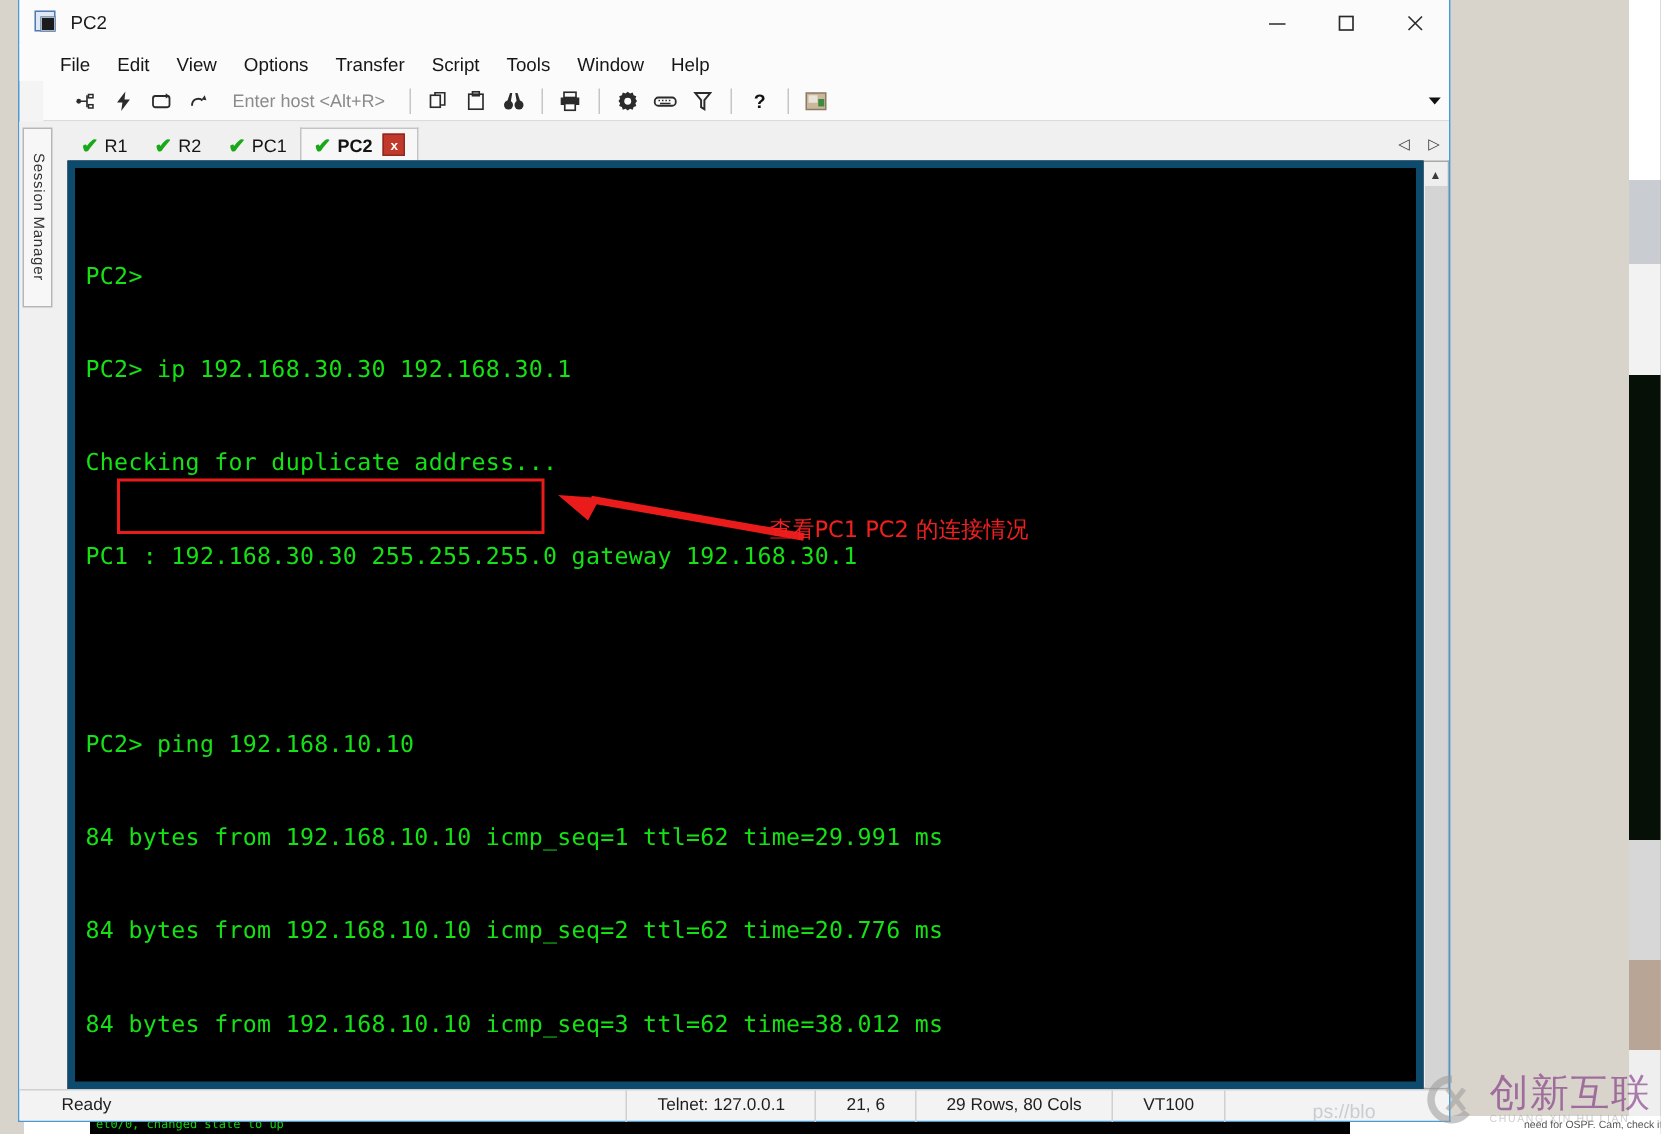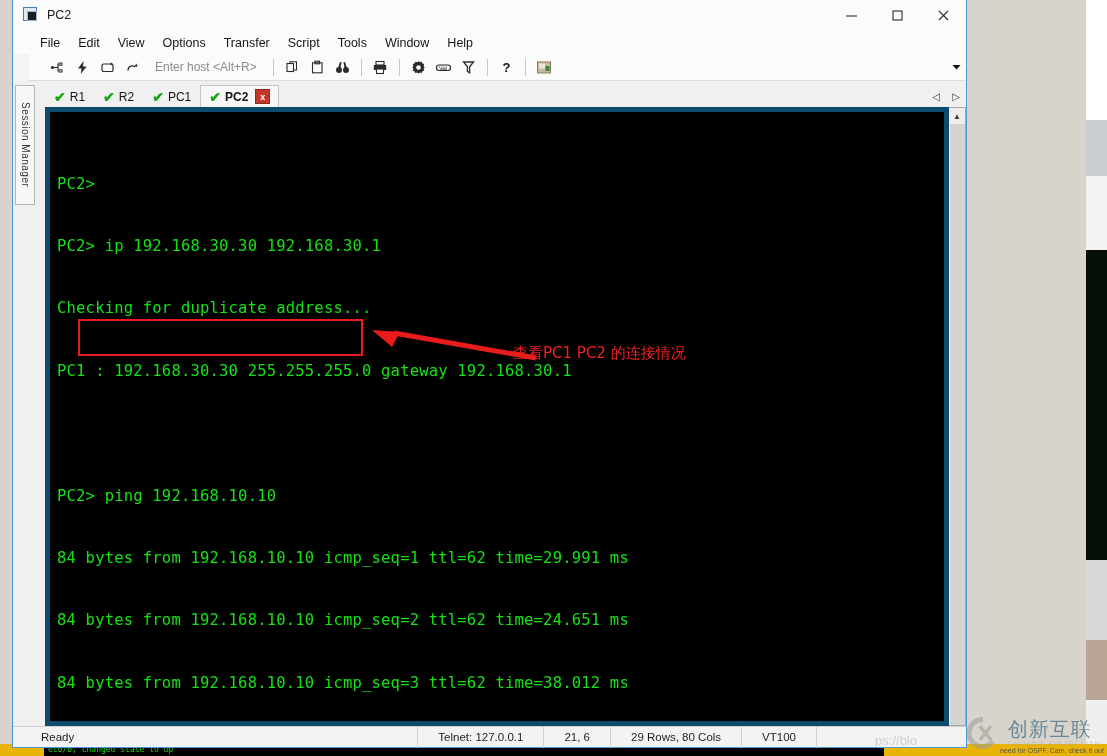--- a/index.html
+++ b/index.html
@@ -13,23 +13,23 @@
   }
 
   
   #desktop-backdrop {
     position: absolute;
     inset: 0;
     background: #d8d4cc;
   }
   .bg-strip {
     position: absolute;
-    left: 0; right: 0; bottom: 0;
+    left: 16px; right: 0; bottom: 0;
     height: 12px;
-    background: #eab308;
+    background: #ffffff;
     overflow: hidden;
   }
   .bg-term {
     position: absolute;
     left: 44px; bottom: 0;
     width: 840px; height: 12px;
     background: #000;
     color: #13d313;
     font-family: "DejaVu Sans Mono", monospace;
     font-size: 8px;
@@ -371,22 +371,22 @@
     opacity: 0.55;
     pointer-events: none;
   }
   #watermark .wm-logo {
     width: 38px; height: 38px;
     margin-right: 6px;
     position: relative;
   }
   #watermark .wm-txt { line-height: 1.05; }
   #watermark .wm-cn {
-    font-size: 20px;
-    color: #0c4a6e;
+    font-size: 26px;
+    color: #701a75;
     letter-spacing: 1px;
     font-family: "DejaVu Sans", sans-serif;
   }
   #watermark .wm-en {
     font-size: 7px;
     color: #a8a8a8;
     letter-spacing: 1.1px;
   }
   .wm-url {
     position: absolute;
@@ -582,21 +582,21 @@
       <div class="terminal-wrap">
         <div class="terminal">
           <div class="term-lines">
             <div class="ln">PC2&gt;</div>
             <div class="ln">PC2&gt; ip 192.168.30.30 192.168.30.1</div>
             <div class="ln">Checking for duplicate address...</div>
             <div class="ln">PC1 : 192.168.30.30 255.255.255.0 gateway 192.168.30.1</div>
             <div class="ln"></div>
             <div class="ln">PC2&gt; ping 192.168.10.10</div>
             <div class="ln">84 bytes from 192.168.10.10 icmp_seq=1 ttl=62 time=29.991 ms</div>
-            <div class="ln">84 bytes from 192.168.10.10 icmp_seq=2 ttl=62 time=24.651 ms</div>
+            <div class="ln">84 bytes from 192.168.10.10 icmp_seq=2 ttl=62 time=20.776 ms</div>
             <div class="ln">84 bytes from 192.168.10.10 icmp_seq=3 ttl=62 time=38.012 ms</div>
             
             
             
             
             
             
             
             
             

